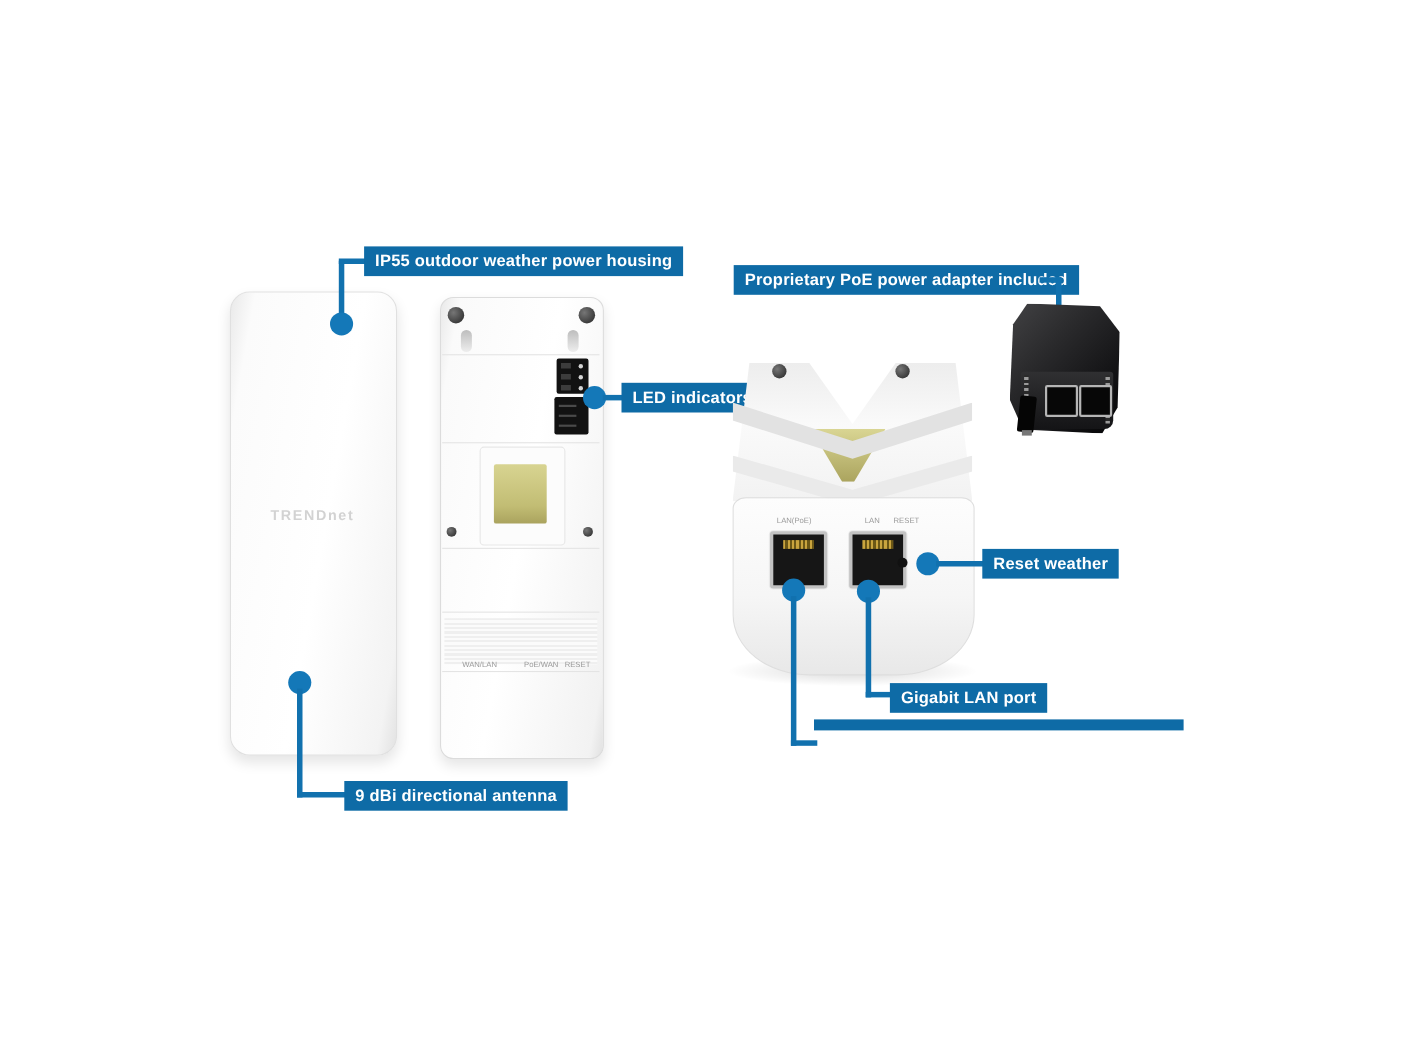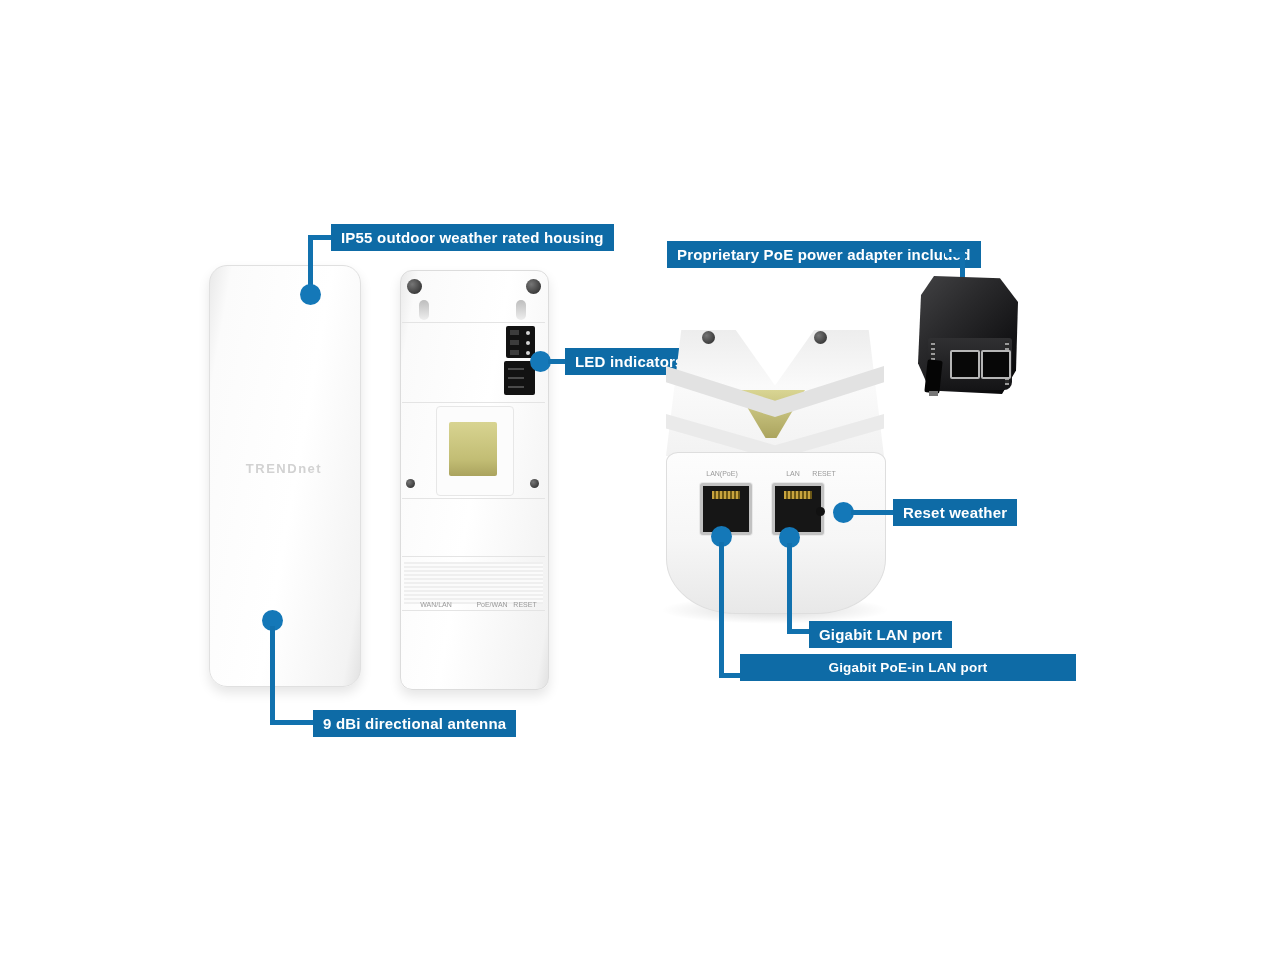--- a/index.html
+++ b/index.html
@@ -83,21 +83,21 @@
 <body>
 
 <div id="canvas">
 
   <div class="front-body"></div>
   <div class="front-logo">TRENDnet</div>
 
   <div class="cline" style="left:308px;top:235px;width:26px;height:5px;"></div>
   <div class="cline" style="left:308px;top:237px;width:5px;height:58px;"></div>
   <div class="cdot" style="left:300px;top:284px;"></div>
-  <div class="callout" style="left:331px;top:224px;">IP55 outdoor weather rated housing</div>
+  <div class="callout" style="left:331px;top:224px;">IP55 outdoor weather power housing</div>
 
   <div class="cdot" style="left:262px;top:610px;"></div>
   <div class="cline" style="left:270px;top:626px;width:5px;height:99px;"></div>
   <div class="cline" style="left:270px;top:720px;width:45px;height:5px;"></div>
   <div class="callout" style="left:313px;top:710px;">9 dBi directional antenna</div>
 
   <div class="back-body"></div>
   <div class="seam" style="top:322px;"></div>
   <div class="seam" style="top:402px;"></div>
   <div class="seam" style="top:498px;"></div>
@@ -160,21 +160,20 @@
 
   <div class="cdot" style="left:779px;top:527px;"></div>
   <div class="cline" style="left:787px;top:543px;width:5px;height:91px;"></div>
   <div class="cline" style="left:787px;top:629px;width:25px;height:5px;"></div>
   <div class="callout" style="left:809px;top:621px;">Gigabit LAN port</div>
 
   <div class="cdot" style="left:711px;top:526px;"></div>
   <div class="cline" style="left:719px;top:542px;width:5px;height:136px;"></div>
   <div class="cline" style="left:719px;top:673px;width:24px;height:5px;"></div>
   <div class="callout two-line" style="left:740px;top:654px;width:320px;">
-    <span style="display:block;">Gigabit PoE-in LAN port</span>
   </div>
 
   <div class="callout" style="left:667px;top:241px;">Proprietary PoE power adapter included</div>
   <div class="cline" style="left:945px;top:252px;width:20px;height:5px;"></div>
   <div class="cline" style="left:960px;top:252px;width:5px;height:36px;"></div>
   <div class="cdot" style="left:952px;top:281px;"></div>
 
   <div class="adapter-body"></div>
   <div class="adapter-face"></div>
   <div class="adapter-vent" style="left:931px;"></div>

